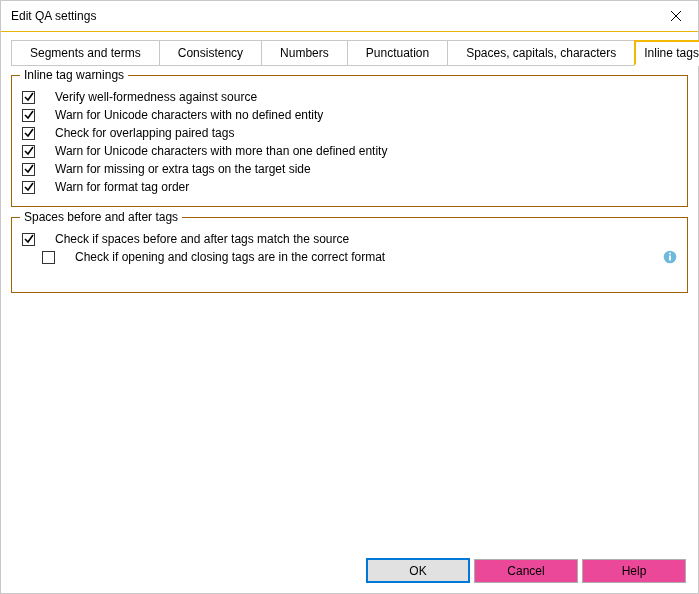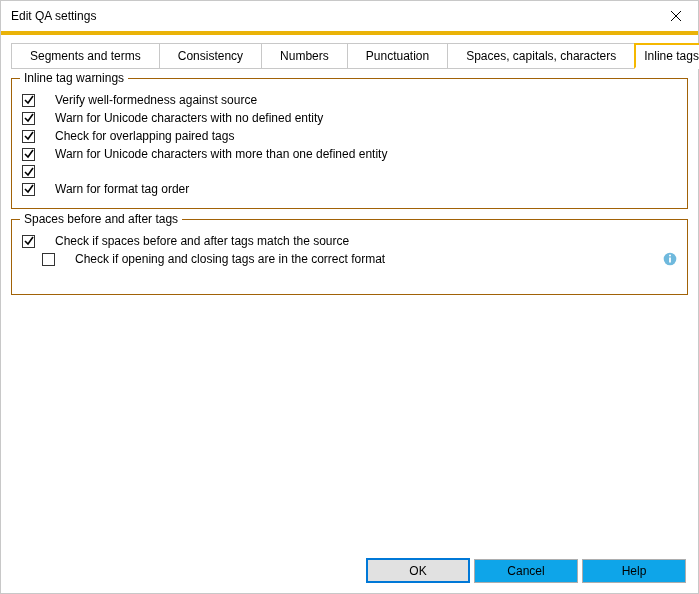--- a/index.html
+++ b/index.html
@@ -1,37 +1,37 @@
 <!DOCTYPE html>
 <html><head>
 <meta charset="utf-8">
 <style>
 html,body{margin:0;padding:0;font-family:"Segoe UI",Tahoma,sans-serif;font-size:12px;color:#000;background:#fff}
 .dialog{width:699px;height:594px;box-sizing:border-box;border:1px solid #c8c8c8;display:flex;flex-direction:column;background:#fff}
-.titlebar{display:flex;align-items:center;justify-content:space-between;height:30px;padding:0 0 0 10px;border-bottom:4px solid #eab308}
+.titlebar{display:flex;align-items:center;justify-content:space-between;height:30px;padding:0 0 0 10px;border-bottom:1px solid #eab308}
 .titlebar .title{font-size:12px}
 .close-btn{width:44px;height:30px;display:flex;align-items:center;justify-content:center;cursor:default}
 .close-btn svg{width:10px;height:10px;stroke:#000;stroke-width:1}
 .tabs{display:flex;margin:8px 10px 0 10px}
 .tab{padding:5px 18px;border:1px solid #c8c8c8;border-bottom:none;background:#fff;font-size:12px;cursor:default;margin-right:-1px;white-space:nowrap}
 .tab.active{border:2px solid #f5b800;border-bottom:2px solid #fff;position:relative;z-index:2;padding:4px 8px}
 .tabstrip-line{height:1px;background:#c8c8c8;margin:0 10px;position:relative;top:-1px;z-index:1}
 .content{flex:1;padding:8px 10px 0 10px;overflow:hidden}
 .group{border:1px solid #a16207;margin-bottom:10px;padding:10px 10px 8px 10px;position:relative}
 .group-title{position:absolute;top:-8px;left:8px;background:#fff;padding:0 4px;font-size:12px;color:#000}
 .check-row{display:flex;align-items:center;margin:4px 0;gap:20px}
 .check-row.indent{margin-left:20px}
 .checkbox{width:13px;height:13px;border:1px solid #333;box-sizing:border-box;display:flex;align-items:center;justify-content:center;background:#fff;flex-shrink:0}
 .checkbox.checked svg{display:block}
 .checkbox svg{display:none;width:10px;height:10px;stroke:#000;stroke-width:1.6;fill:none}
 .check-label{font-size:12px}
 .info-icon{position:absolute;right:10px;top:32px;width:14px;height:14px}
 .info-icon svg{width:14px;height:14px}
 .footer{display:flex;justify-content:flex-end;gap:4px;padding:10px 12px;align-items:center}
-.btn{min-width:82px;height:22px;border:1px solid #adadad;background:#0ea5e9;font-size:12px;display:flex;align-items:center;justify-content:center;cursor:default;padding:0 10px}
+.btn{min-width:82px;height:22px;border:1px solid #adadad;background:#ec4899;font-size:12px;display:flex;align-items:center;justify-content:center;cursor:default;padding:0 10px}
 .btn.primary{border:2px solid #0078d7;background:#e1e1e1;min-width:80px;height:21px}
 </style>
 </head>
 <body>
 
 <div class="dialog">
   <div class="titlebar">
     <span class="title">Edit QA settings</span>
     <div class="close-btn">
       <svg viewBox="0 0 10 10">
@@ -89,20 +89,21 @@
             </svg>
           </span>
         <span class="check-label">Warn for Unicode characters with more than one defined entity</span>
       </div>
       <div class="check-row">
         <span class="checkbox checked">
             <svg viewBox="0 0 10 10">
               <polyline points="1,5 4,8 9,1"></polyline>
             </svg>
           </span>
+        <span class="check-label">Warn for missing or extra tags on the target side</span>
       </div>
       <div class="check-row">
         <span class="checkbox checked">
             <svg viewBox="0 0 10 10">
               <polyline points="1,5 4,8 9,1"></polyline>
             </svg>
           </span>
         <span class="check-label">Warn for format tag order</span>
       </div>
     </div>

